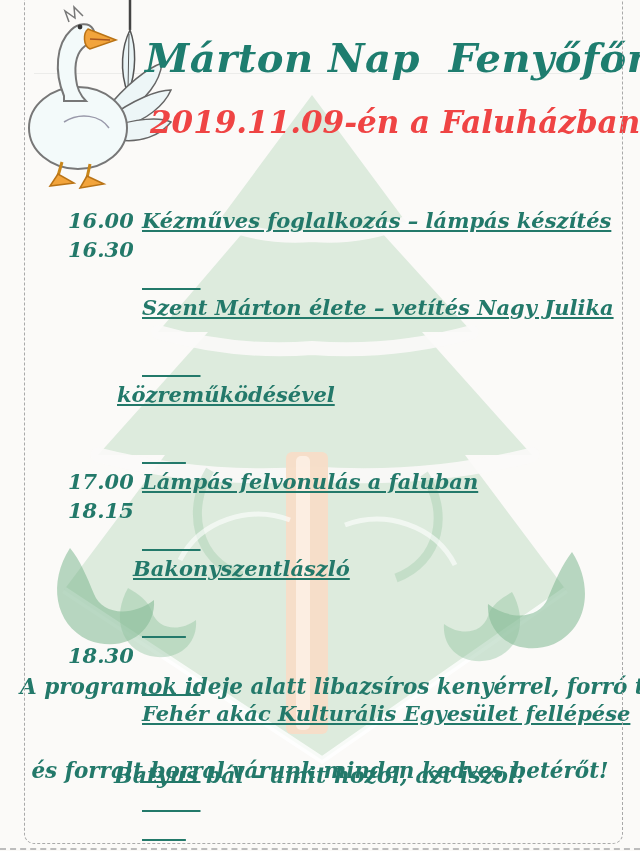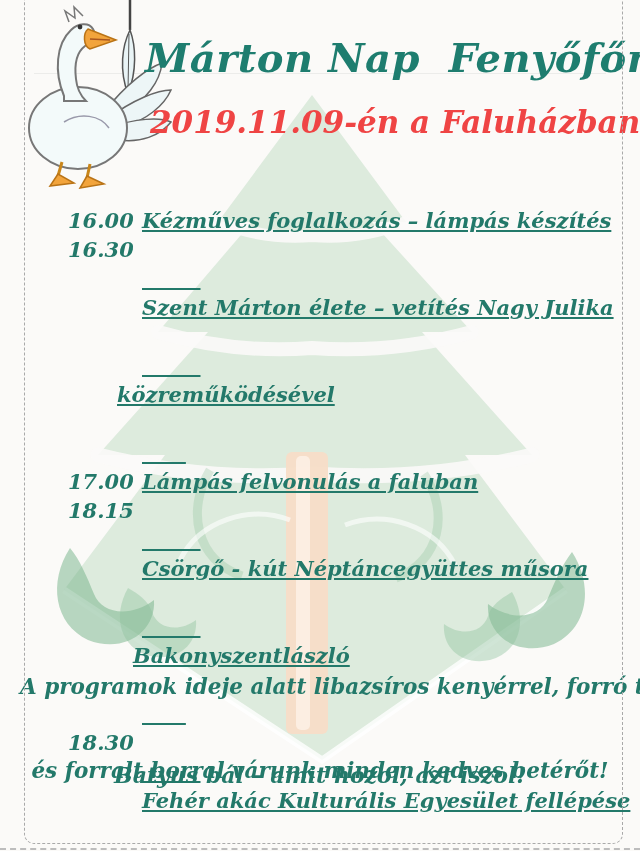--- a/index.html
+++ b/index.html
@@ -131,21 +131,20 @@
         <span class="cont cl-a">közreműködésével</span>
       </span>
     </div>
     <div class="row">
       <span class="time">17.00</span>
       <span class="etext">Lámpás felvonulás a faluban</span>
     </div>
     <div class="row">
       <span class="time">18.15</span>
       <span class="etext">
-        <span class="cont">Csörgő - kút Néptáncegyüttes műsora</span>
         <span class="cont cl-b">Bakonyszentlászló</span>
       </span>
     </div>
     <div class="row">
       <span class="time">18.30</span>
       <span class="etext">
         <span class="cont">Fehér akác Kulturális Egyesület fellépése</span>
         
         
       </span>

